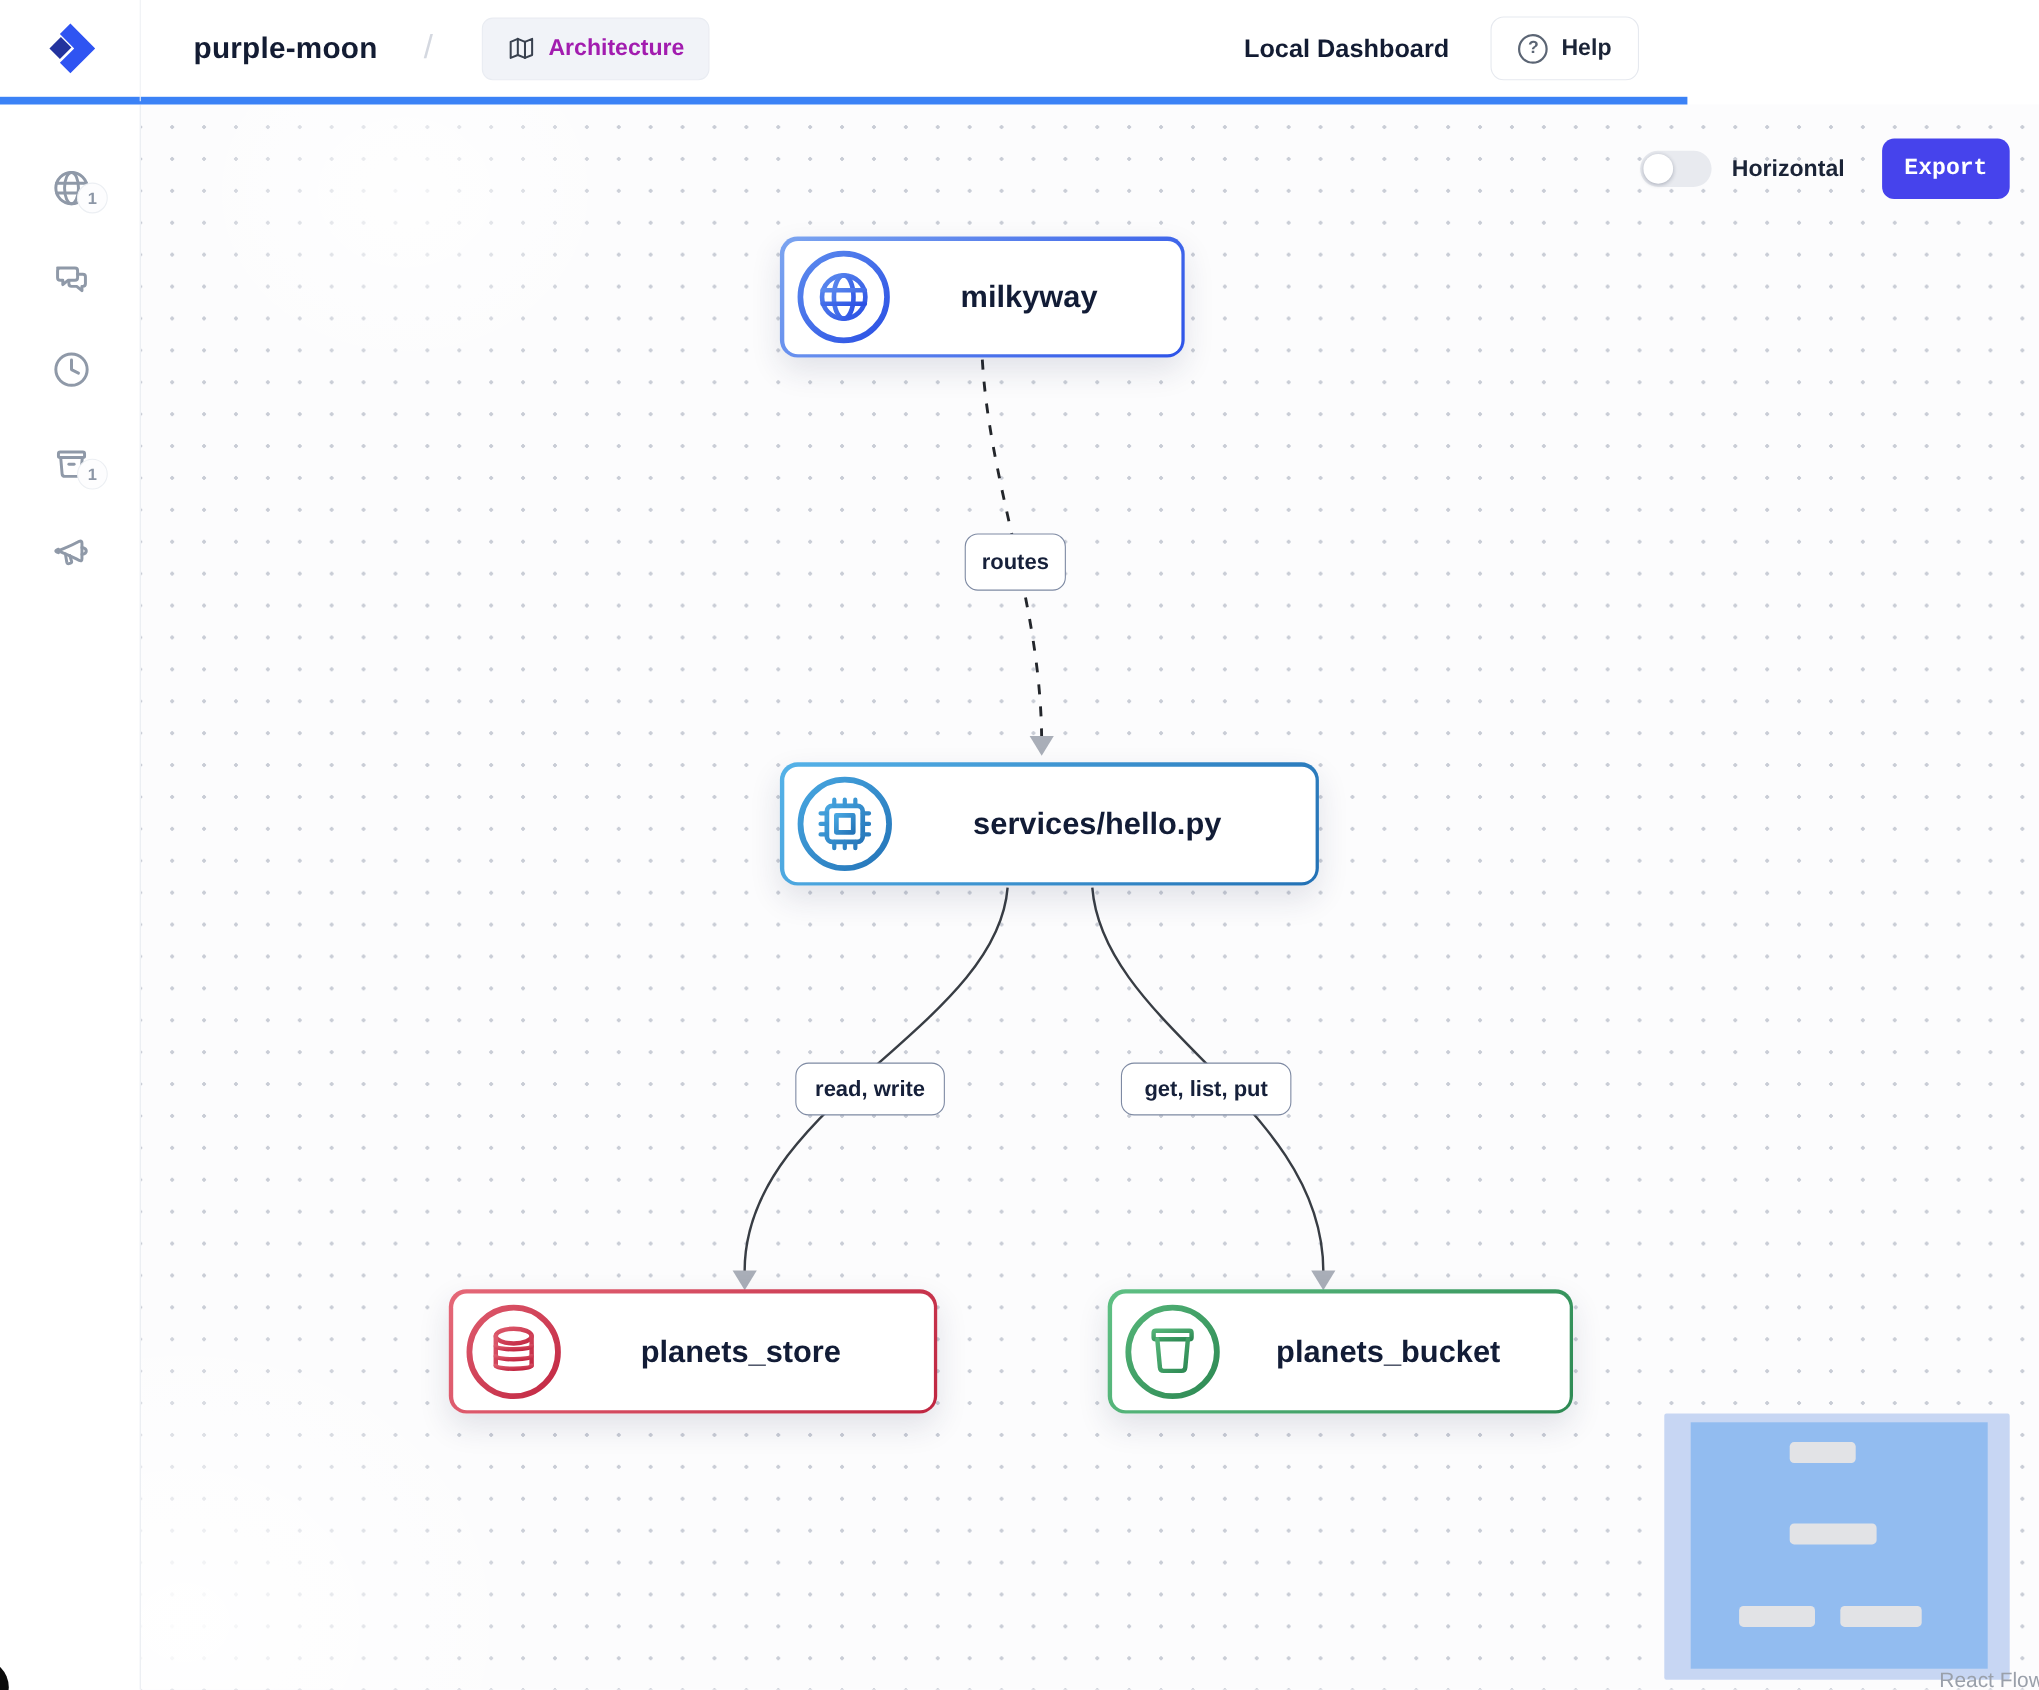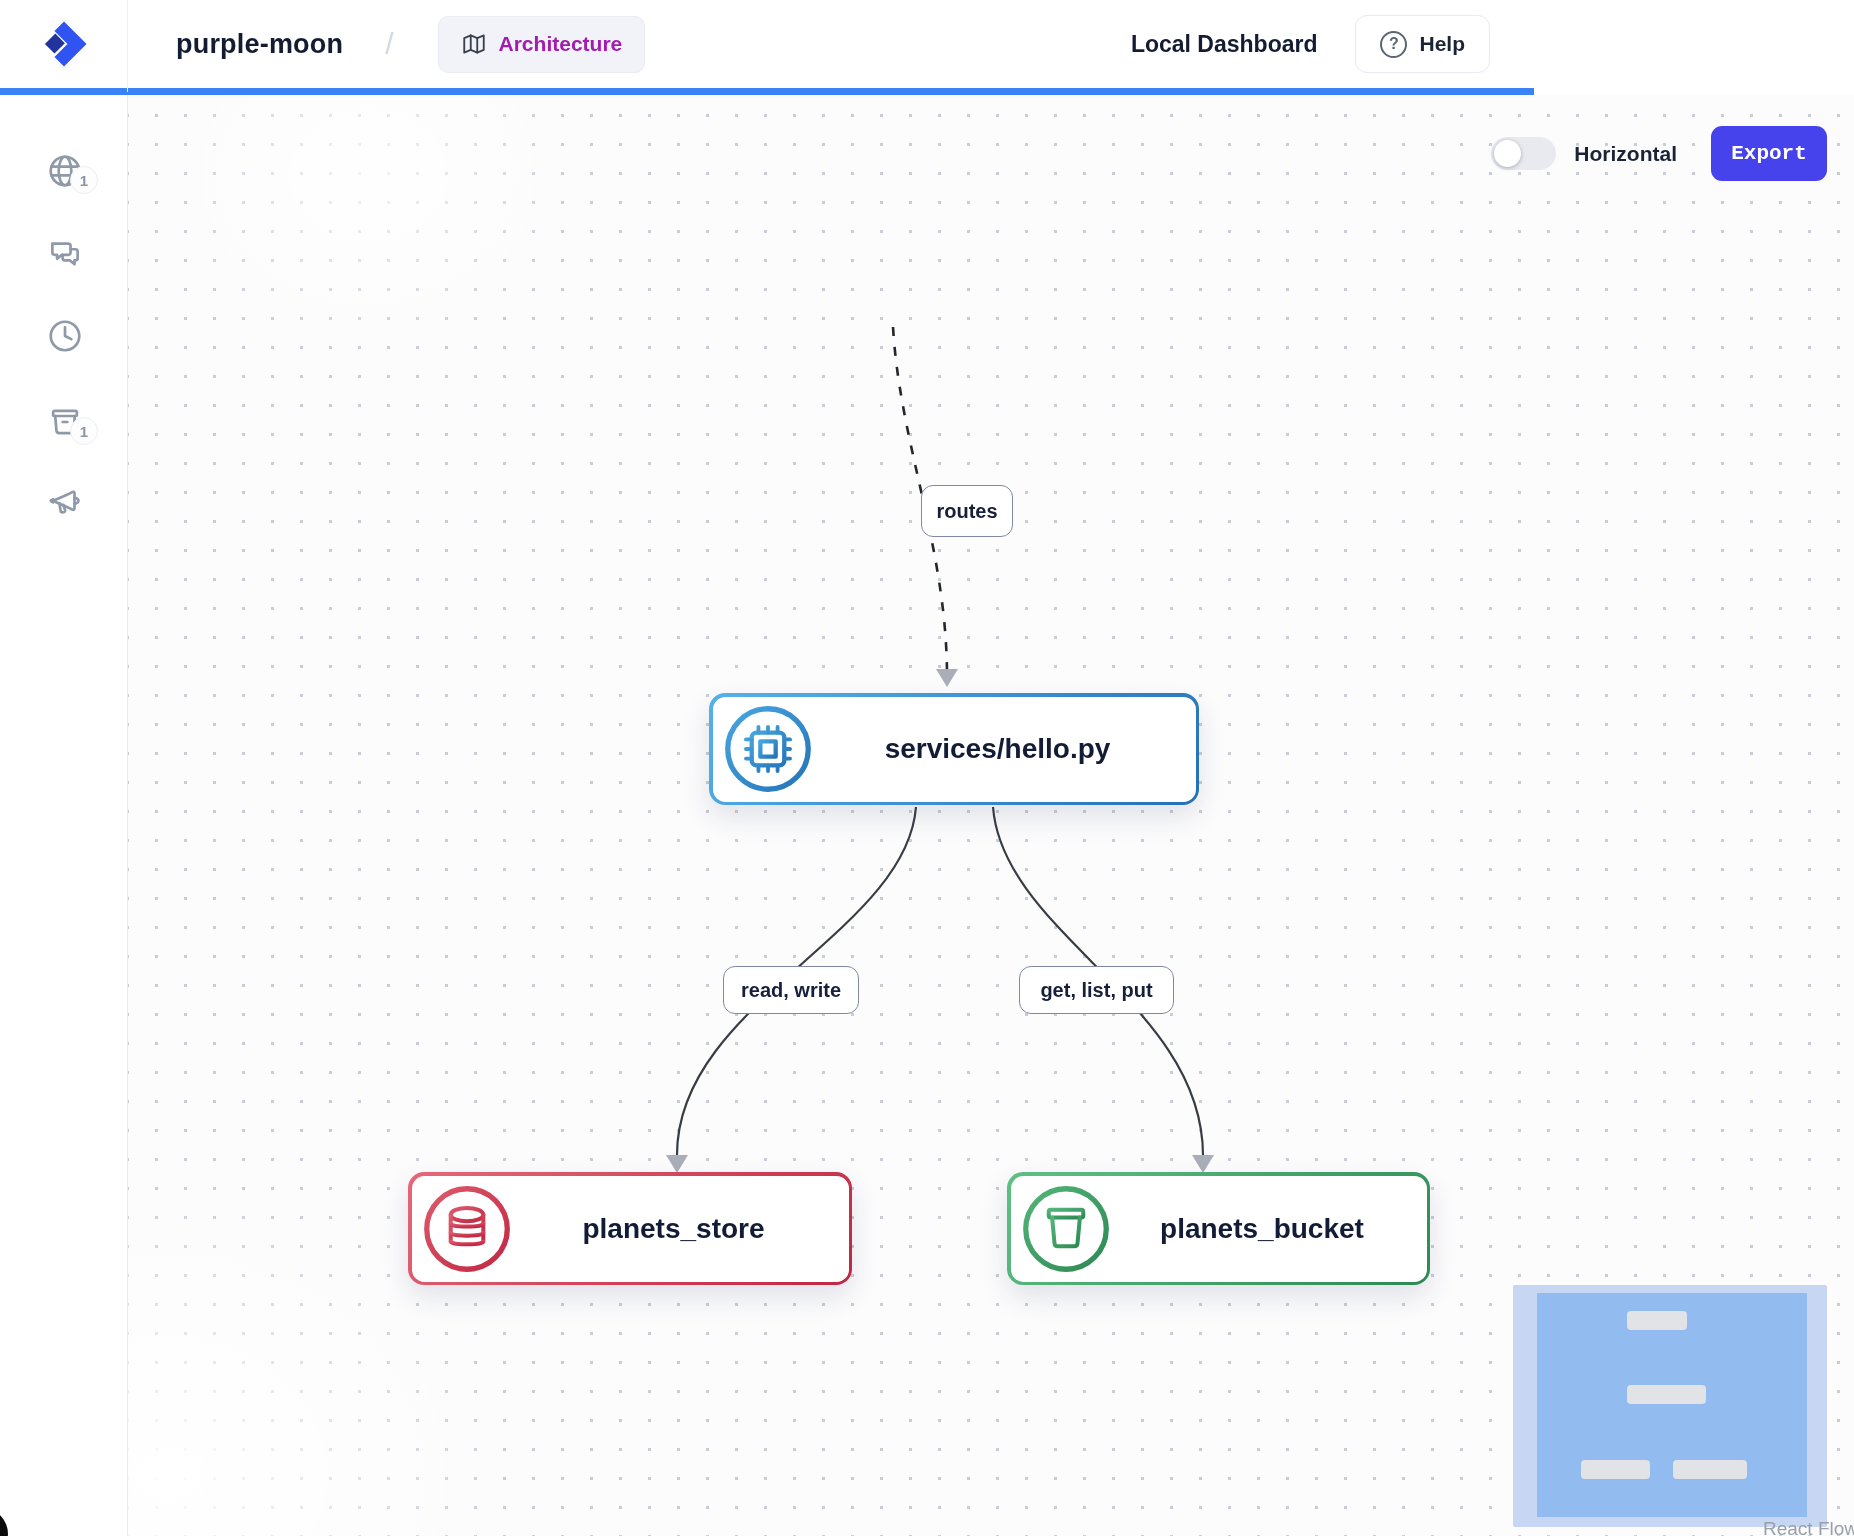--- a/index.html
+++ b/index.html
@@ -60,21 +60,21 @@
   .node-icon { margin-left:9px; flex:0 0 auto; display:block; }
   .node-label { flex:1; text-align:center; font-size:28px; font-weight:700; color:#121c36; padding-right:14px; }
   .node-blue   { left:581px; top:120px;  width:368px; height:110px; background:linear-gradient(135deg,#7ba4f0,#2d53e8); }
   .node-sky    { left:581px; top:598px;  width:490px; height:112px; background:linear-gradient(130deg,#55b2e8,#2371b5); }
   .node-red    { left:280px; top:1077px; width:444px; height:113px; background:linear-gradient(135deg,#e56878,#bf2641); }
   .node-green  { left:879px; top:1077px; width:423px; height:113px; background:linear-gradient(135deg,#5fc084,#2d8953); }
 
   
   .edge-label { position:absolute; background:#fff; border:1.5px solid #7e8aa3; border-radius:12px;
     font-size:20px; font-weight:700; color:#16203a; display:flex; align-items:center; justify-content:center; }
-  .lbl-routes { left:749px; top:390px; width:92px;  height:52px;margin-left:44px; }
+  .lbl-routes { left:749px; top:390px; width:92px;  height:52px; }
   .lbl-read   { left:595px; top:871px; width:136px; height:48px; }
   .lbl-get    { left:891px; top:871px; width:155px; height:48px; }
 
   
   .minimap { position:absolute; left:1385px; top:1190px; width:314px; height:242px;
     background:#c7d6f3; border-radius:2px; }
   .mini-viewport { position:absolute; left:24px; top:8px; width:270px; height:224px; background:#92bcf0; }
   .mini-node { position:absolute; background:#e2e3e6; border-radius:4px; height:19px; }
   .mini-n1 { left:114px; top:26px;  width:60px; }
   .mini-n2 { left:114px; top:100px; width:79px; }
@@ -165,20 +165,39 @@
   </svg>
 
   <div class="canvas-controls">
     <div class="toggle">
       <div class="toggle-knob"></div>
     </div>
     <div class="toggle-label">Horizontal</div>
     <button class="export-btn">Export</button>
   </div>
 
+  <div class="node node-blue">
+    <div class="node-inner">
+      <svg class="node-icon" width="90" height="90" viewBox="0 0 96 96">
+        <defs>
+            <linearGradient id="gb" x1="0" y1="0" x2="1" y2="1">
+          <stop offset="0" stop-color="#5c8bee"></stop>
+              <stop offset="1" stop-color="#2b50e4"></stop>
+        </linearGradient>
+          </defs>
+        <g fill="none" stroke="url(#gb)" stroke-linecap="round">
+          <circle cx="48" cy="48" r="42" stroke-width="5.5"></circle>
+          <circle cx="48" cy="48" r="21" stroke-width="4.5"></circle>
+          <ellipse cx="48" cy="48" rx="9.5" ry="21" stroke-width="4.5"></ellipse>
+          <path d="M27.5 41.5 H68.5 M27.5 54.5 H68.5" stroke-width="4.5"></path>
+        </g>
+      </svg>
+      <div class="node-label">milkyway</div>
+    </div>
+  </div>
 
   <div class="node node-sky">
     <div class="node-inner">
       <svg class="node-icon" width="92" height="92" viewBox="0 0 96 96">
         <defs>
             <linearGradient id="gs" x1="0" y1="0" x2="1" y2="1">
           <stop offset="0" stop-color="#47a6e0"></stop>
               <stop offset="1" stop-color="#2474b8"></stop>
         </linearGradient>
           </defs>

